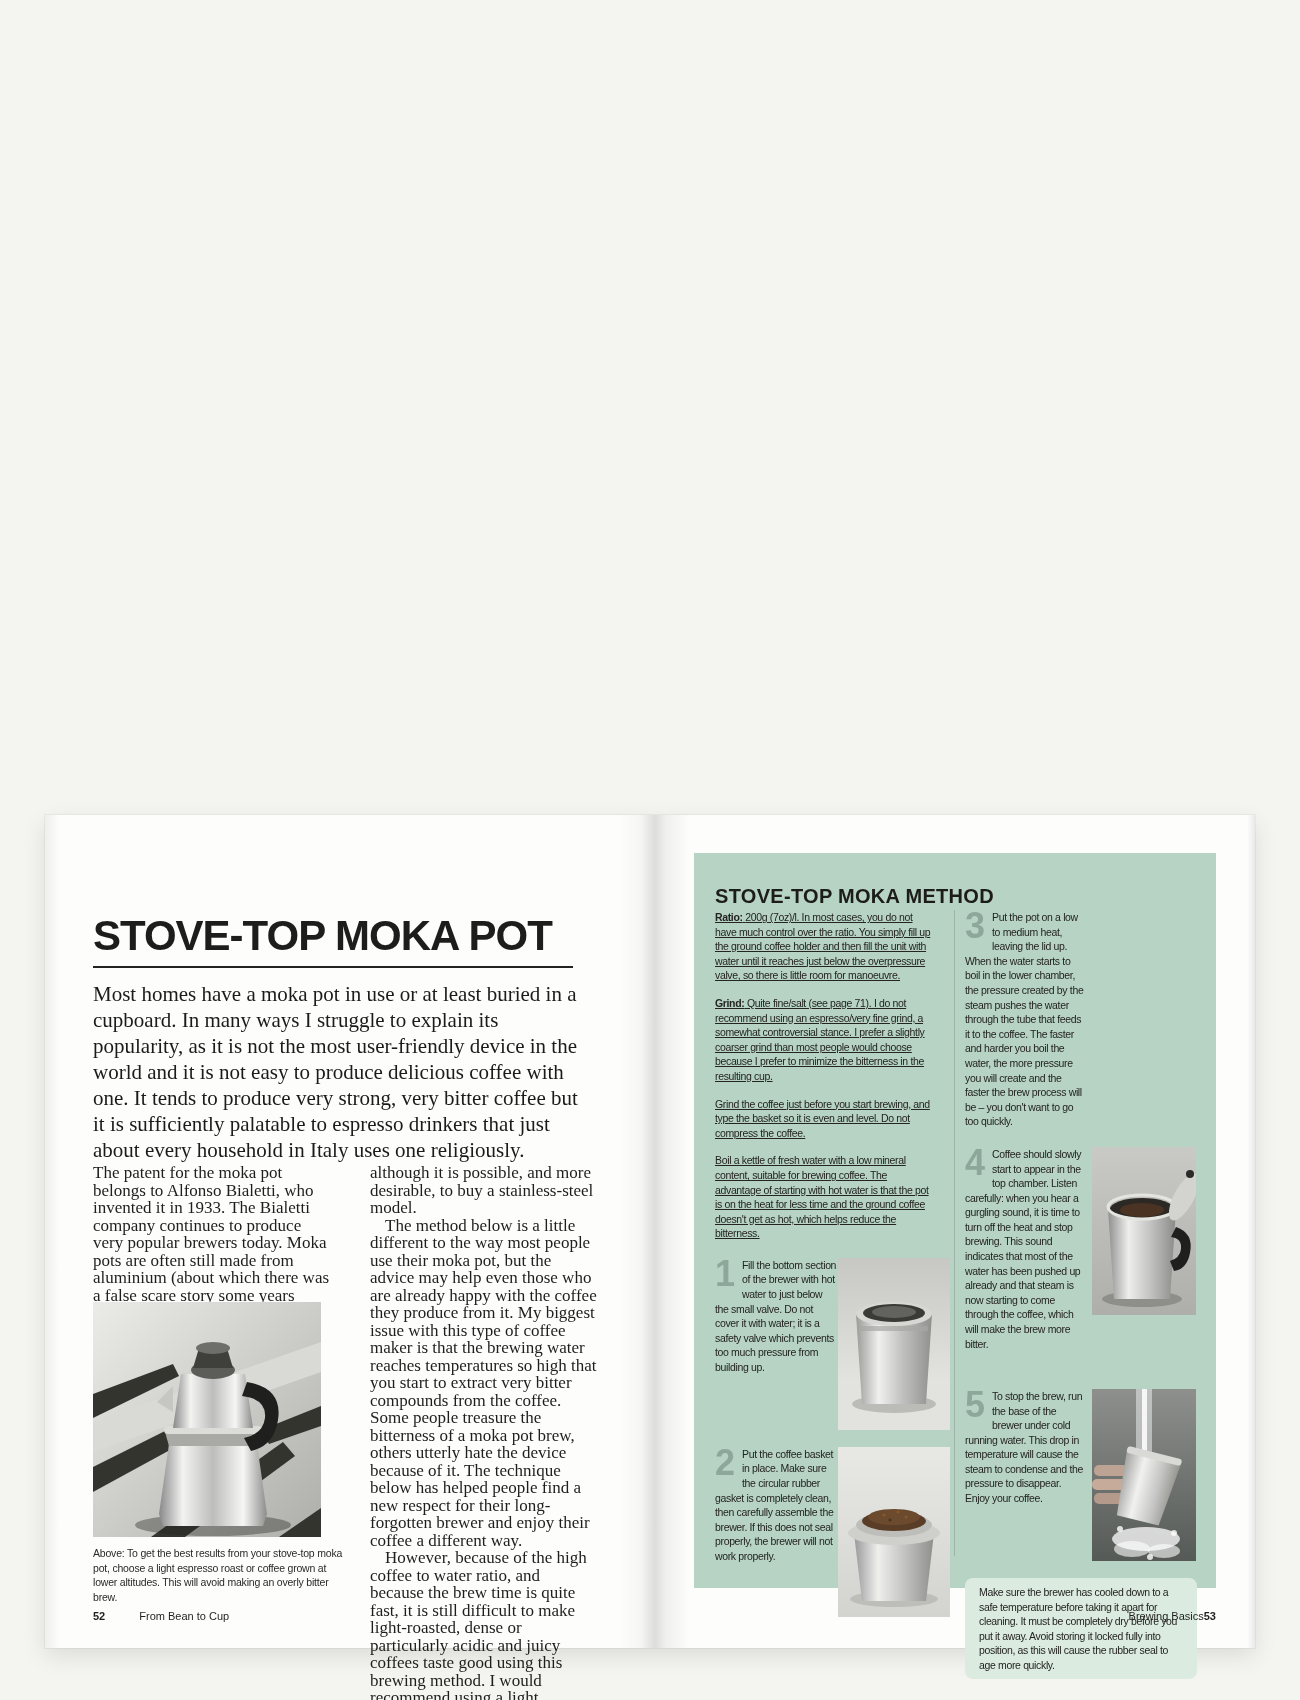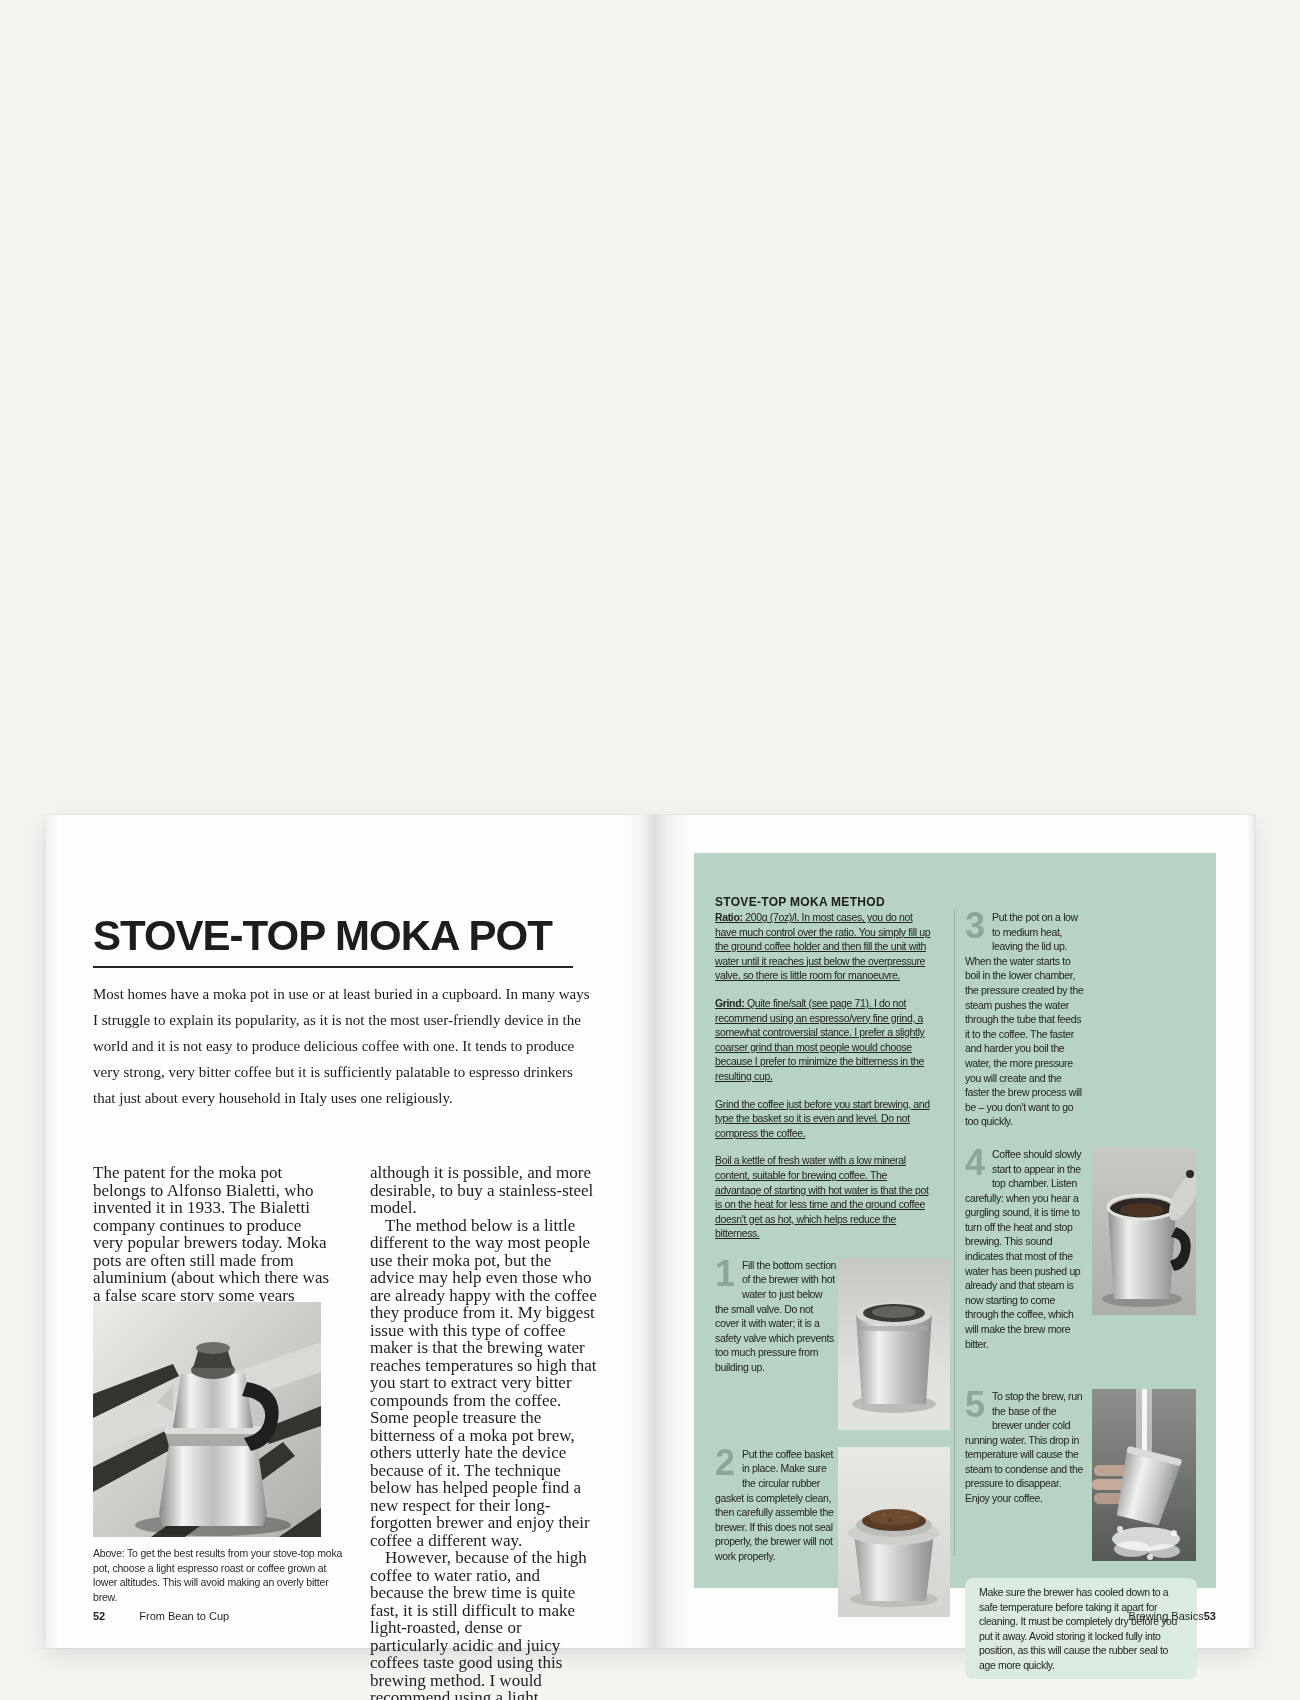--- a/index.html
+++ b/index.html
@@ -12,41 +12,41 @@
   .edge-left{position:absolute;left:0;top:0;width:14px;height:100%;pointer-events:none;
           background:linear-gradient(to right,rgba(0,0,0,0.06),rgba(0,0,0,0));}
   .edge-right{position:absolute;right:0;top:0;width:8px;height:100%;pointer-events:none;
           background:linear-gradient(to left,rgba(0,0,0,0.08),rgba(0,0,0,0));}
 
   
   .l-title{position:absolute;left:48px;top:71px;font-size:42px;line-height:44px;font-weight:700;
            letter-spacing:-1px;color:#1d1d1b;}
   .l-rule{position:absolute;left:48px;top:151px;width:480px;height:2px;background:#232321;}
   .l-intro{position:absolute;left:48px;top:166px;width:497px;
-           font-family:"Liberation Serif",serif;font-size:15px;line-height:26px;color:#1b1b19;}
+           font-family:"Liberation Serif",serif;font-size:21px;line-height:26px;color:#1b1b19;}
   .bodycol{position:absolute;top:349px;font-family:"Liberation Serif",serif;
            font-size:17px;line-height:17.5px;color:#1e1e1c;}
   .bodycol p{margin:0;}
   .bodycol p.indent{text-indent:15px;}
   .col1{left:48px;width:237px;}
   .col2{left:325px;width:228px;}
   .main-photo{position:absolute;left:48px;top:487px;width:228px;height:235px;overflow:hidden;}
   .l-caption{position:absolute;left:48px;top:731px;width:252px;font-size:10.5px;line-height:14.5px;
              letter-spacing:-0.2px;color:#2a2a28;}
   .folio{position:absolute;top:795px;font-size:11px;color:#1f1f1d;}
   .folio-left{left:48px;}
   .folio-right{right:39px;text-align:right;}
   .fnum{font-weight:700;}
   .folio-left .fnum{margin-right:34px;}
   .folio-right .ftxt{}
 
   
   .panel{position:absolute;left:649px;top:38px;width:522px;height:735px;
          background:var(--panel_bg,#b7d3c3);}
-  .panel-title{position:absolute;left:21px;top:42px;font-size:12px;font-weight:700;
+  .panel-title{position:absolute;left:21px;top:32px;font-size:20px;font-weight:700;
                letter-spacing:0.3px;color:#1c1c1a;}
   .pdivider{position:absolute;left:260px;top:57px;width:1px;height:646px;background:#9cb3a5;}
   .pcol{position:absolute;top:57px;font-size:10.5px;line-height:14.6px;letter-spacing:-0.35px;color:#242422;}
   .pcol-left{left:21px;width:235px;}
   .pcol-right{left:271px;width:231px;}
   .pcol p{margin:0 0 13px 0;text-decoration:underline;}
   .pcol-left p{width:219px;}
   .pcol b{letter-spacing:-0.35px;}
   .step{display:flex;justify-content:space-between;align-items:flex-start;margin-top:17px;}
   .step .txt{width:124px;}

